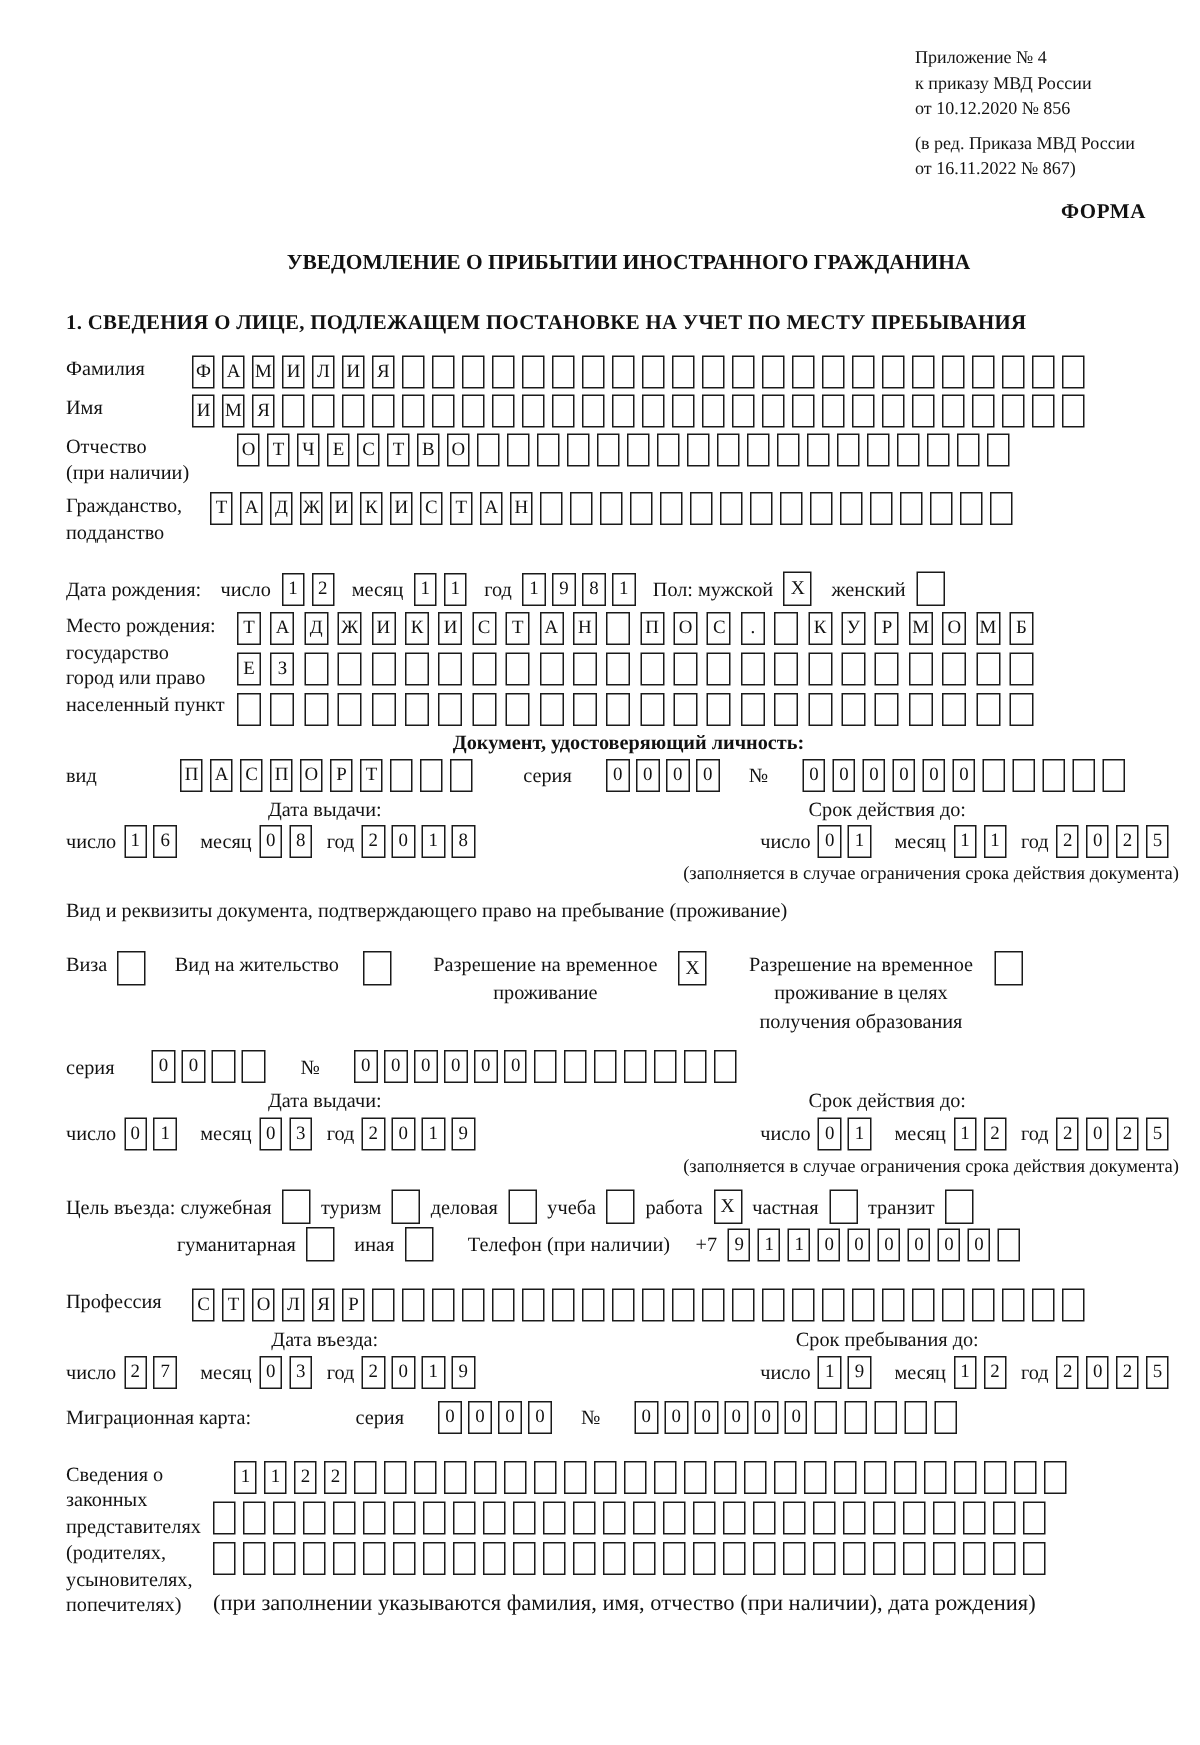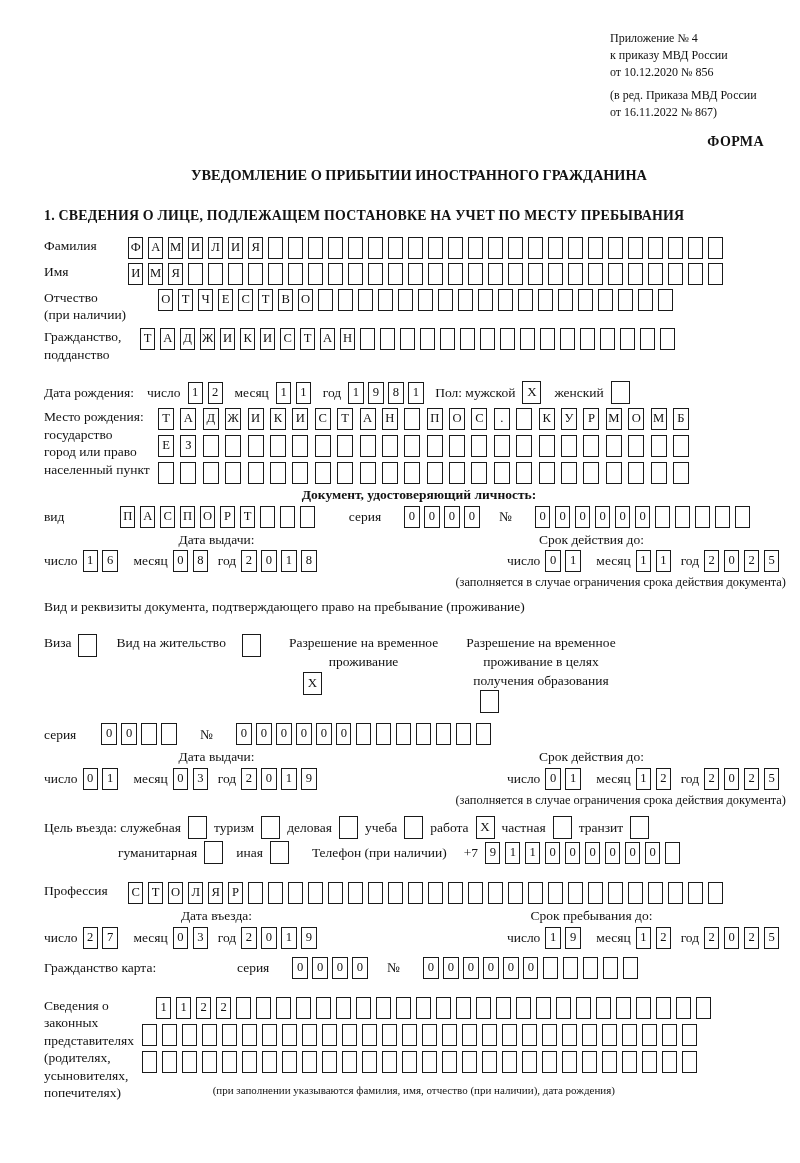--- a/index.html
+++ b/index.html
@@ -32,29 +32,29 @@
   .chk {
     display: inline-block; width: 19px; height: 23px; border: 1.6px solid #1a1a1a;
     text-align: center; line-height: 20px; font-size: 13px; vertical-align: middle; flex-shrink: 0;
   }
   .bxrow { margin-top: 0; } .bxrow + .bxrow { margin-top: 5px; }
   .center { text-align: center; } .bold { font-weight: bold; }
   .pre { white-space: pre-line; }
   .mt2 { margin-top: 2px; } .mt4 { margin-top: 4px; } .mt6 { margin-top: 18px; }
   .mt8 { margin-top: 8px; } .mt10 { margin-top: 10px; } .mt12 { margin-top: 12px; }
   .ml4 { margin-left: 4px; } .ml6 { margin-left: 6px; } .ml10 { margin-left: 10px; }
-  .ml14 { margin-left: 14px; } .ml16 { margin-left: 16px; } .ml20 { margin-left: 20px; } .ml28 { margin-left: 28px; flex-direction: column; } .mr8 { margin-right: 8px; } .mr10 { margin-right: 10px; }
+  .ml14 { margin-left: 14px; } .ml16 { margin-left: 16px; } .ml20 { margin-left: 20px; } .ml28 { margin-left: 28px; } .mr8 { margin-right: 8px; } .mr10 { margin-right: 10px; }
   .g7 { gap: 7px; }
   .dhdr { display: flex; margin-top: 3px; }
   .dhdr .a { width: 46%; text-align: center; }
   .dhdr .b { width: 54%; text-align: center; }
   .drow { display: flex; justify-content: space-between; padding-right: 10px; margin-top: 2px; align-items: center; }
   .dgrp { display: flex; align-items: center; gap: 5px; }
   .note { text-align: right; font-size: 12.4px; padding-right: 8px; margin-top: 2px; }
-  .note-center { font-size: 11px; margin-top: 10px; text-align: center; padding-right: 30px; }
+  .note-center { font-size: 15px; margin-top: 10px; text-align: center; padding-right: 30px; }
   .visa-row { line-height: 1.4; }
   .vitem { display: flex; align-items: flex-start; }
 </style>
 </head>
 <body>
 
 <div class="page">
 
   <div class="hdr">
     <div>Приложение № 4</div>
@@ -267,21 +267,21 @@
       <span>число</span>
       <span class="boxes"><span class="cell">1</span><span class="cell">9</span></span>
       <span class="ml6">месяц</span>
       <span class="boxes"><span class="cell">1</span><span class="cell">2</span></span>
       <span>год</span>
       <span class="boxes"><span class="cell">2</span><span class="cell">0</span><span class="cell">2</span><span class="cell">5</span></span>
     </span>
   </div>
 
   <div class="row vc mt8">
-    <span class="lbl w150">Гражданство карта:</span>
+    <span class="lbl w150">Миграционная карта:</span>
     <span class="ml28 mr8">серия</span>
     <span class="boxes"><span class="cell">0</span><span class="cell">0</span><span class="cell">0</span><span class="cell">0</span></span>
     <span class="mr8">№</span>
     <span class="boxes"><span class="cell">0</span><span class="cell">0</span><span class="cell">0</span><span class="cell">0</span><span class="cell">0</span><span class="cell">0</span><span class="cell"></span><span class="cell"></span><span class="cell"></span><span class="cell"></span><span class="cell"></span></span>
   </div>
 
   <div class="row mt6">
     <div class="lbl w98 pre">Сведения о
 законных
 представителях

